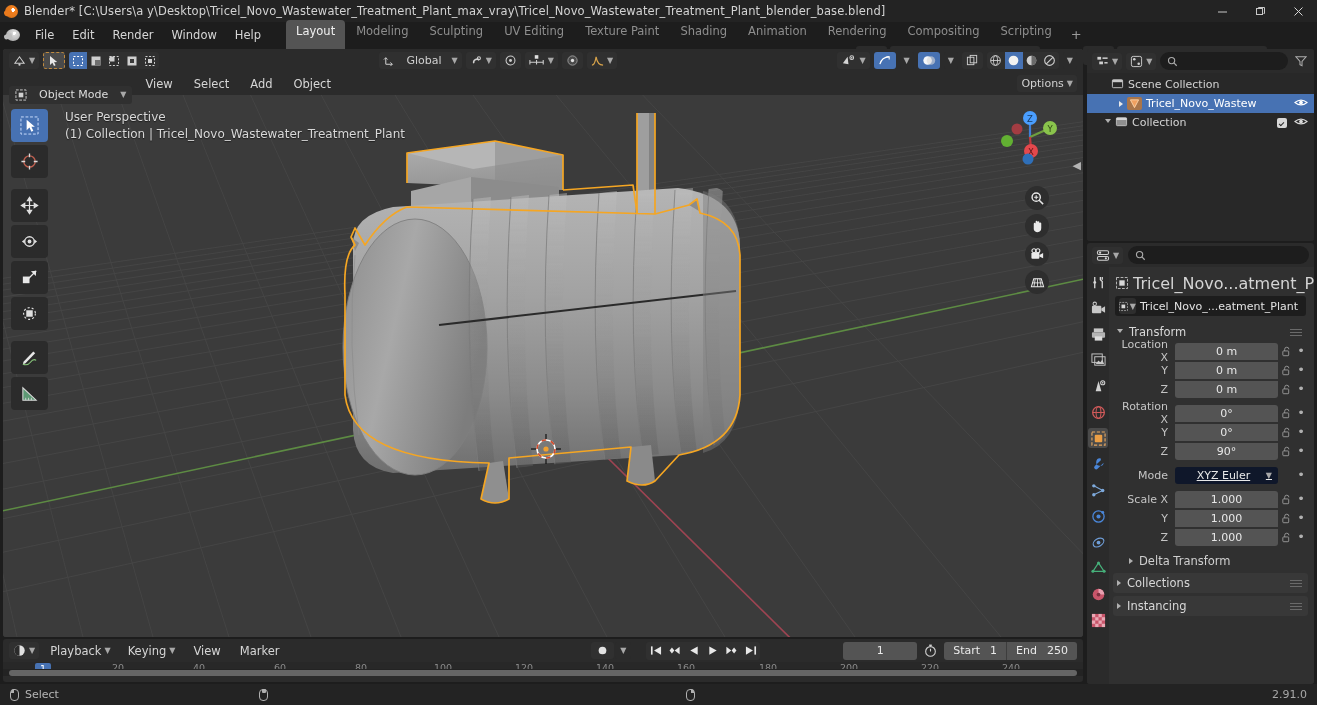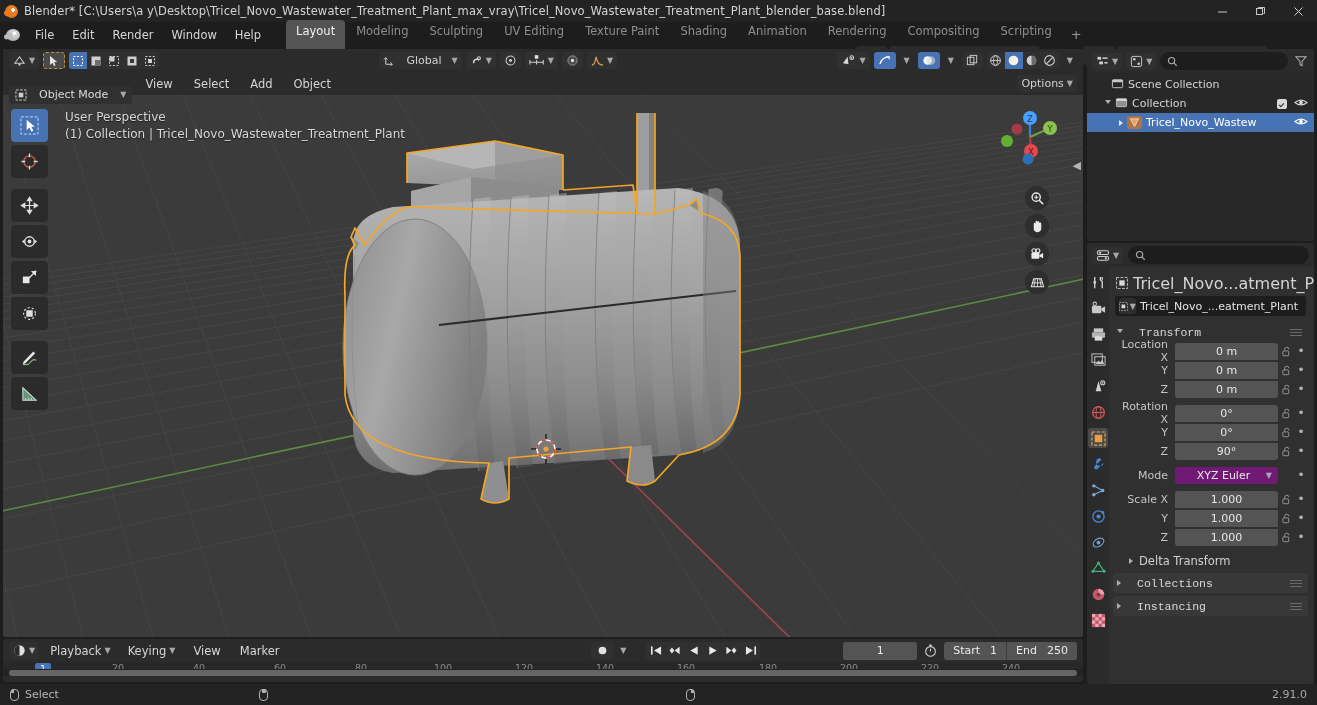--- a/index.html
+++ b/index.html
@@ -134,33 +134,33 @@
   .ptab{ width:20px;height:20px;display:flex;align-items:center;justify-content:center;border-radius:3px;}
   .ptab.active{ background:#4a4a4a; }
   .pane{ flex:1; background:#303030; padding:6px 6px 0 4px; overflow:hidden; }
 
   .breadcrumb{ display:flex;align-items:center;gap:5px;height:20px;font-size:16px;color:#d4d4d4;padding-left:3px;}
   .pin{ margin-left:auto; color:#a0a0a0; }
   .idfield{ display:flex;align-items:center;height:20px;background:#1d1d1d;border-radius:3px;margin:3px 2px 6px 2px;padding:0 4px;gap:4px;}
   .idfield .txt{ font-size:11px;color:#e2e2e2; }
   .idbox{ width:17px;height:16px;background:#2e2e2e;border-radius:3px;display:flex;align-items:center;justify-content:center;gap:2px;}
 
-  .panel-head{ display:flex;align-items:center;gap:16px;height:20px;font-size:11.5px;color:#d8d8d8;padding-left:4px;font-family:Liberation Mono, monospace;}
+  .panel-head{ display:flex;align-items:center;gap:6px;height:20px;font-size:11.5px;color:#d8d8d8;padding-left:4px;}
   .panel-head.boxed{ background:#383838; border-radius:3px; margin:3px 0; }
   .grip{ margin-left:auto;margin-right:6px;width:12px;height:7px;
          background:repeating-linear-gradient(to bottom,#6a6a6a 0 1px,transparent 1px 3px);}
 
   .prow{ display:flex;align-items:center;height:18px;margin-bottom:1px; }
   .plabel{ width:62px; text-align:right; padding-right:7px; font-size:11px; color:#c4c4c4; }
   .pfield{ flex:1; height:17px; background:#545454; border-radius:3px; display:flex;align-items:center;justify-content:center;
            font-size:11px;color:#e8e8e8; }
   .pfield.first{ border-radius:3px 3px 0 0; }
   .pfield.mid{ border-radius:0; }
   .pfield.last{ border-radius:0 0 3px 3px; }
-  .pfield.drop{ background:#701a75; justify-content:space-between; padding:0 6px; }
+  .pfield.drop{ background:#0f172a; justify-content:space-between; padding:0 6px;text-decoration:underline; }
   .lockcol{ width:16px; display:flex; justify-content:center; color:#9a9a9a; }
   .dotcol{ width:14px; display:flex; justify-content:center; color:#b0b0b0; font-size:13px; line-height:10px;}
   .sub-head{ display:flex;align-items:center;gap:6px;height:19px;font-size:11.5px;color:#cfcfcf;padding-left:16px;margin-top:5px;}
 
   
   .timeline{
     position:absolute;left:3px;top:639px;width:1080px;height:43px;
     background:#2b2b2b;border-radius:3px;overflow:hidden;
   }
   .tl-header{ height:23px;display:flex;align-items:center;padding:0 6px;gap:5px; }
@@ -775,54 +775,54 @@
       <div class="out-row">
         <span style="width:14px"></span>
         <span>
           <svg width="13" height="13" viewBox="0 0 14 14">
               <rect x="1.5" y="3" width="11" height="8.5" rx="1" fill="none" stroke="#c8c8c8" stroke-width="1"></rect>
               <rect x="1.5" y="3" width="11" height="2.6" fill="#c8c8c8"></rect>
             </svg>
         </span>
         <span>Scene Collection</span>
       </div>
+      <div class="out-row sel">
+        <span style="width:22px"></span>
+        <span class="tri" style="border-left-color:#e8e8e8"></span>
+        <span style="background:#a9754a;border-radius:2px;padding:1px 2px;display:inline-flex">
+          <svg width="11" height="11" viewBox="0 0 12 12">
+              <path d="M1.5 2 L10.5 2 L6 10.5 Z" fill="#f0a060" stroke="#ffd9b0" stroke-width="0.9"></path>
+            </svg>
+        </span>
+        <span>Tricel_Novo_Wastew</span>
+        <span class="out-right">
+          <span>
+            <svg width="14" height="11" viewBox="0 0 15 11">
+                <path d="M1 5.5 Q7.5 0.4 14 5.5 Q7.5 10.6 1 5.5 Z" fill="none" stroke="#ffffff" stroke-width="1.1"></path>
+                <circle cx="7.5" cy="5.5" r="2" fill="#ffffff"></circle>
+              </svg>
+          </span>
+        </span>
+      </div>
       <div class="out-row">
         <span style="width:8px"></span>
         <span class="tri down"></span>
         <span>
           <svg width="13" height="13" viewBox="0 0 14 14">
               <rect x="1.5" y="3" width="11" height="8.5" rx="1" fill="#8f8f8f" stroke="#c8c8c8" stroke-width="0.9"></rect>
               <rect x="1.5" y="3" width="11" height="2.4" fill="#d6d6d6"></rect>
             </svg>
         </span>
         <span>Collection</span>
         <span class="out-right">
           <span class="chkbox"></span>
           <span>
             <svg width="14" height="11" viewBox="0 0 15 11">
                 <path d="M1 5.5 Q7.5 0.4 14 5.5 Q7.5 10.6 1 5.5 Z" fill="none" stroke="#d8d8d8" stroke-width="1.1"></path>
                 <circle cx="7.5" cy="5.5" r="2" fill="#d8d8d8"></circle>
-              </svg>
-          </span>
-        </span>
-      </div>
-      <div class="out-row sel">
-        <span style="width:22px"></span>
-        <span class="tri" style="border-left-color:#e8e8e8"></span>
-        <span style="background:#a9754a;border-radius:2px;padding:1px 2px;display:inline-flex">
-          <svg width="11" height="11" viewBox="0 0 12 12">
-              <path d="M1.5 2 L10.5 2 L6 10.5 Z" fill="#f0a060" stroke="#ffd9b0" stroke-width="0.9"></path>
-            </svg>
-        </span>
-        <span>Tricel_Novo_Wastew</span>
-        <span class="out-right">
-          <span>
-            <svg width="14" height="11" viewBox="0 0 15 11">
-                <path d="M1 5.5 Q7.5 0.4 14 5.5 Q7.5 10.6 1 5.5 Z" fill="none" stroke="#ffffff" stroke-width="1.1"></path>
-                <circle cx="7.5" cy="5.5" r="2" fill="#ffffff"></circle>
               </svg>
           </span>
         </span>
       </div>
     </div>
   </div>
 
   <div class="props">
     <div class="props-header">
       <div class="hdr-btn boxed">

